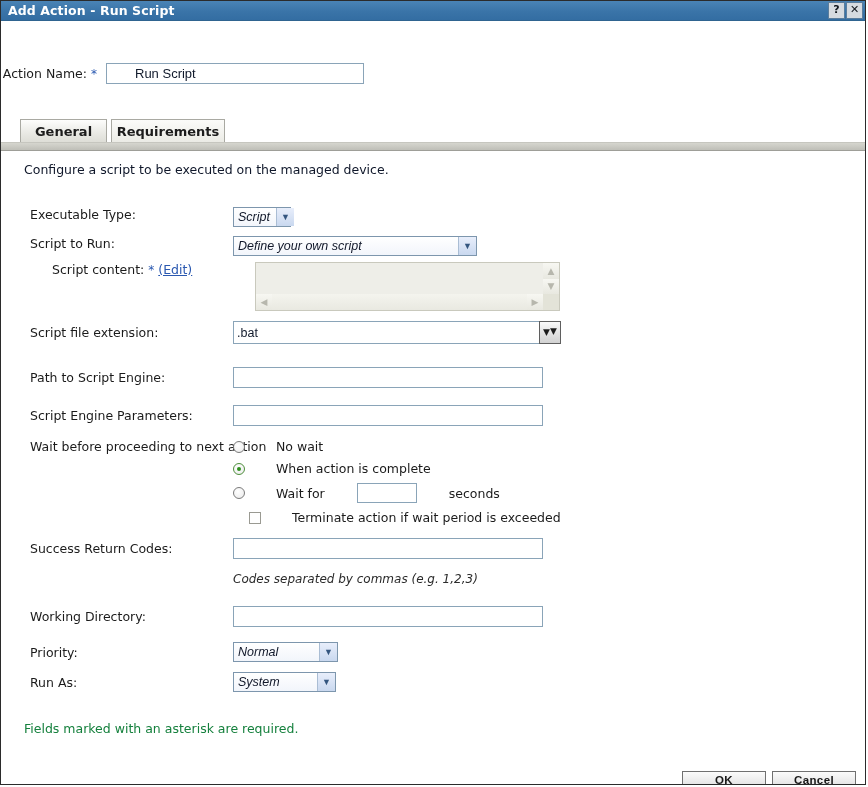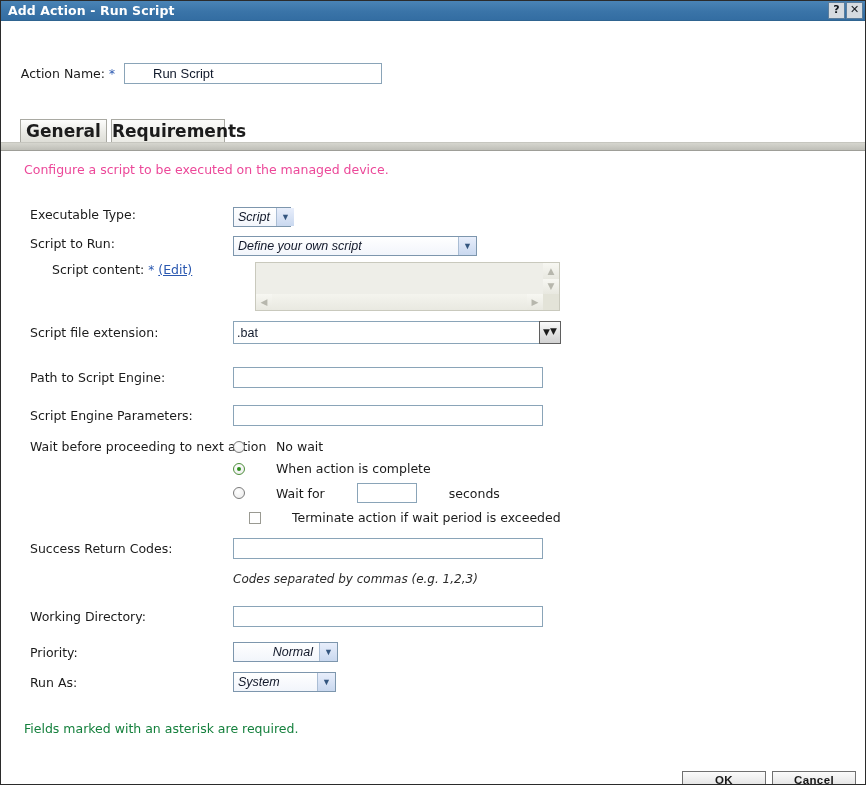--- a/index.html
+++ b/index.html
@@ -73,21 +73,20 @@
     width: 100%;
     display: flex;
     align-items: center;
   }
   .actionname-label {
     width: 96px;
     text-align: right;
     font-size: 12.5px;
     color: #1b1b1b;
     padding-right: 5px;
-    padding-left: 18px;
   }
   .req-star { color: #2a58b0; font-size: 12px; }
   .text-input {
     border: 1px solid #8aa4b8;
     background: #ffffff;
     height: 21px;
     box-sizing: border-box;
     font-family: "Liberation Sans", sans-serif;
     font-size: 13px;
     color: #10192b;
@@ -102,21 +101,21 @@
     left: 0;
     top: 98px;
     width: 100%;
     height: 24px;
   }
   .tab {
     position: absolute;
     top: 0;
     height: 23px;
     line-height: 23px;
-    font-size: 17px;
+    font-size: 13px;
     font-weight: bold;
     color: #1c1c1c;
     text-align: center;
     border: 1px solid #a9a9a2;
     border-bottom: none;
     box-sizing: border-box;
     cursor: pointer;
     font-family: "DejaVu Sans", sans-serif;
   }
   .tab.selected {
@@ -141,21 +140,21 @@
     border-bottom: 1px solid #9e9e98;
     border-top: 1px solid #c6c6bf;
     box-sizing: border-box;
   }
 
   .section-desc {
     position: absolute;
     left: 23px;
     top: 141px;
     font-size: 12.5px;
-    color: #ec4899;
+    color: #0f172a;
   }
 
   
   .form {
     position: absolute;
     left: 0;
     top: 186px;
     width: 100%;
   }
   .row {
@@ -201,21 +200,21 @@
     border-left: 1px solid #aabdd4;
     display: flex;
     align-items: center;
     justify-content: center;
     color: #34567f;
     font-size: 9px;
     line-height: 1;
   }
   #exec-type-select { width: 58px; }
   #script-run-select { width: 244px; }
-  #priority-select { width: 105px; justify-content: flex-end; }
+  #priority-select { width: 105px; }
   #runas-select { width: 103px; }
 
   
   .script-box {
     position: relative;
     width: 305px;
     height: 49px;
     border: 1px solid #c9c9bd;
     background: #eeeee8;
     box-sizing: border-box;

